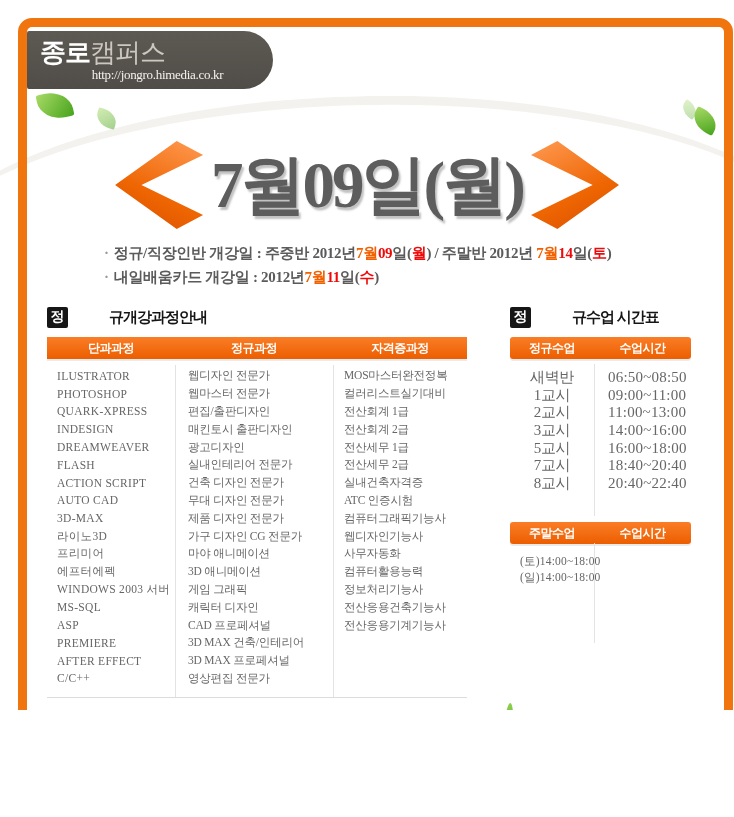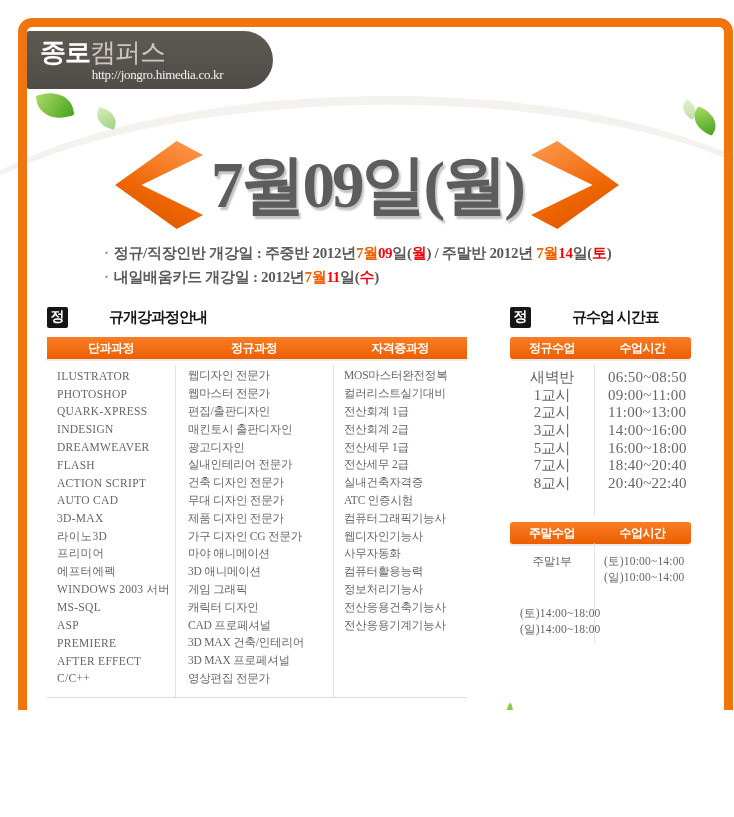--- a/index.html
+++ b/index.html
@@ -281,27 +281,20 @@
           <span class="p">8교시</span>
           <span class="t">20:40~22:40</span>
         </div>
       </div>
     <div class="thead2 wk-head">
       <span>주말수업</span>
       <span>수업시간</span>
     </div>
     <div class="wbody">
         <div class="wgroup">
-          <span class="wlabel">주말1부</span>
-          <div class="wtimes">
-            <div class="wtime">(토)10:00~14:00</div>
-            <div class="wtime">(일)10:00~14:00</div>
-          </div>
-        </div>
-        <div class="wgroup">
           <div class="wtimes">
             <div class="wtime">(토)14:00~18:00</div>
             <div class="wtime">(일)14:00~18:00</div>
           </div>
         </div>
       </div>
     <span class="rline rline1"></span>
     <span class="rline rline2"></span>
   </div>
 

